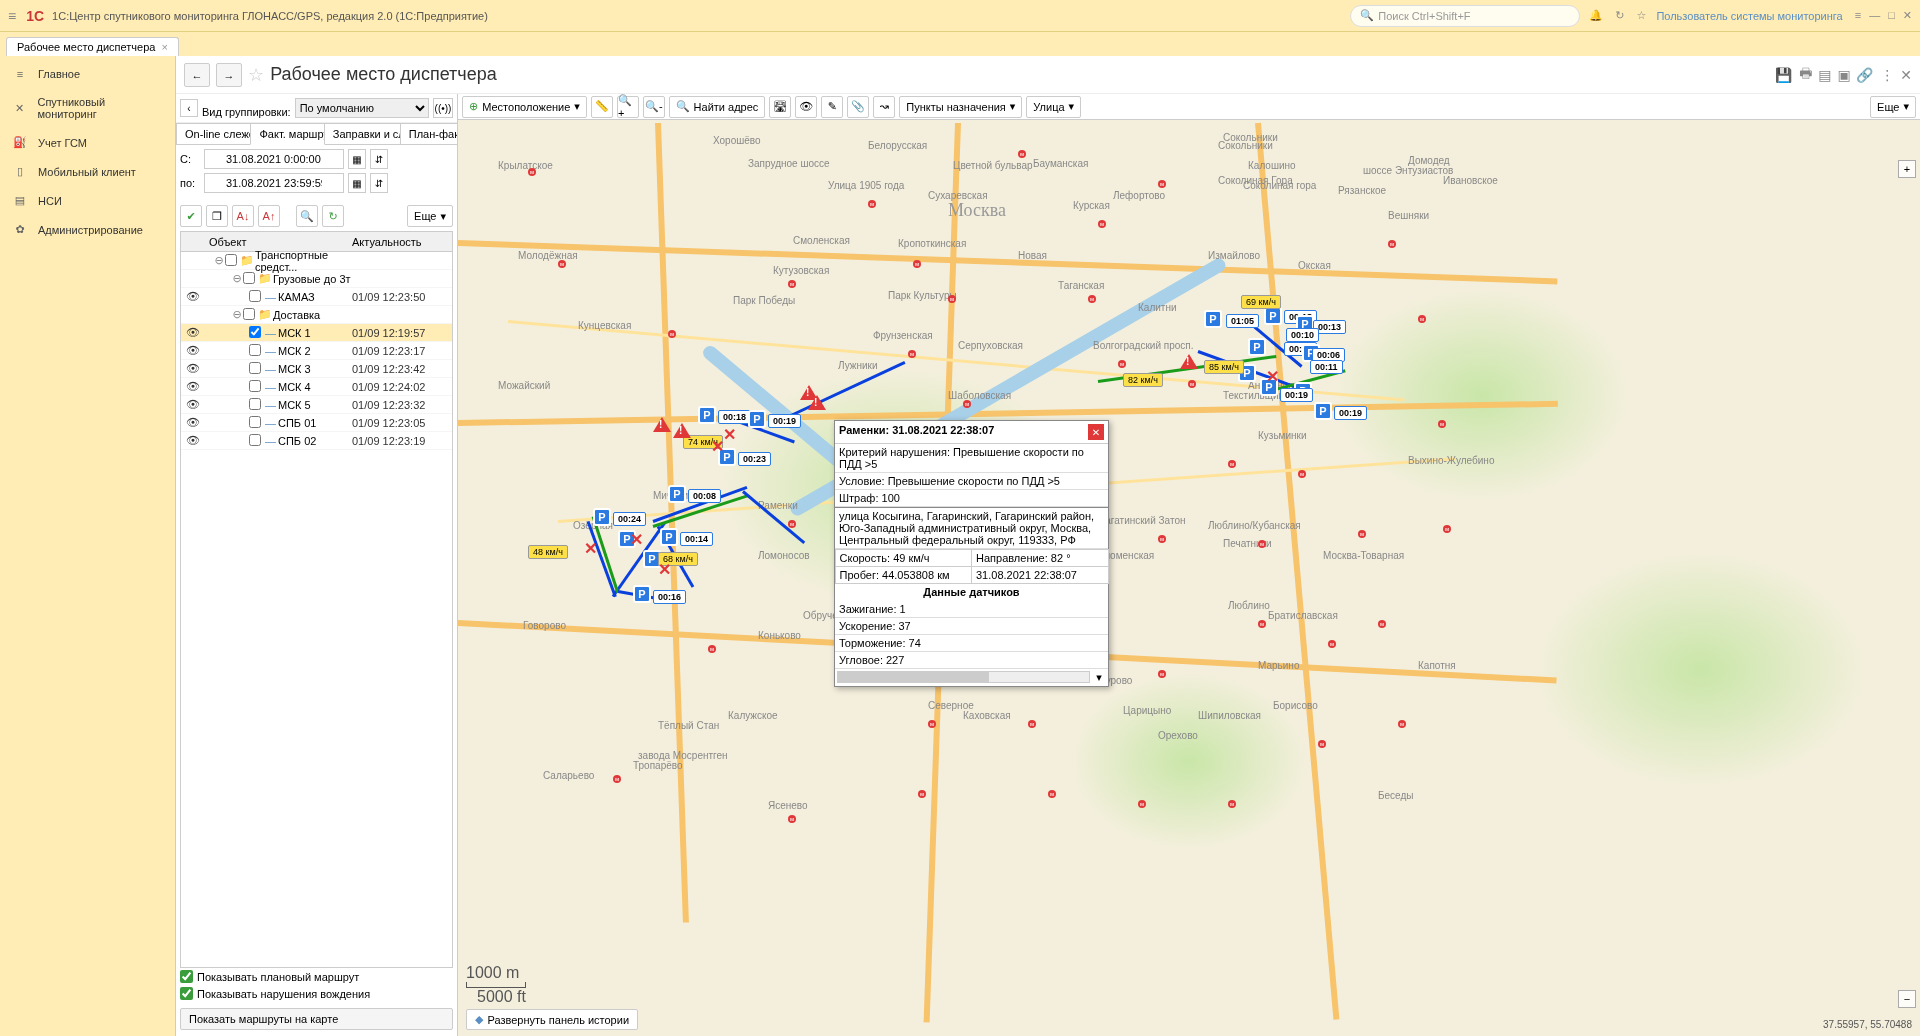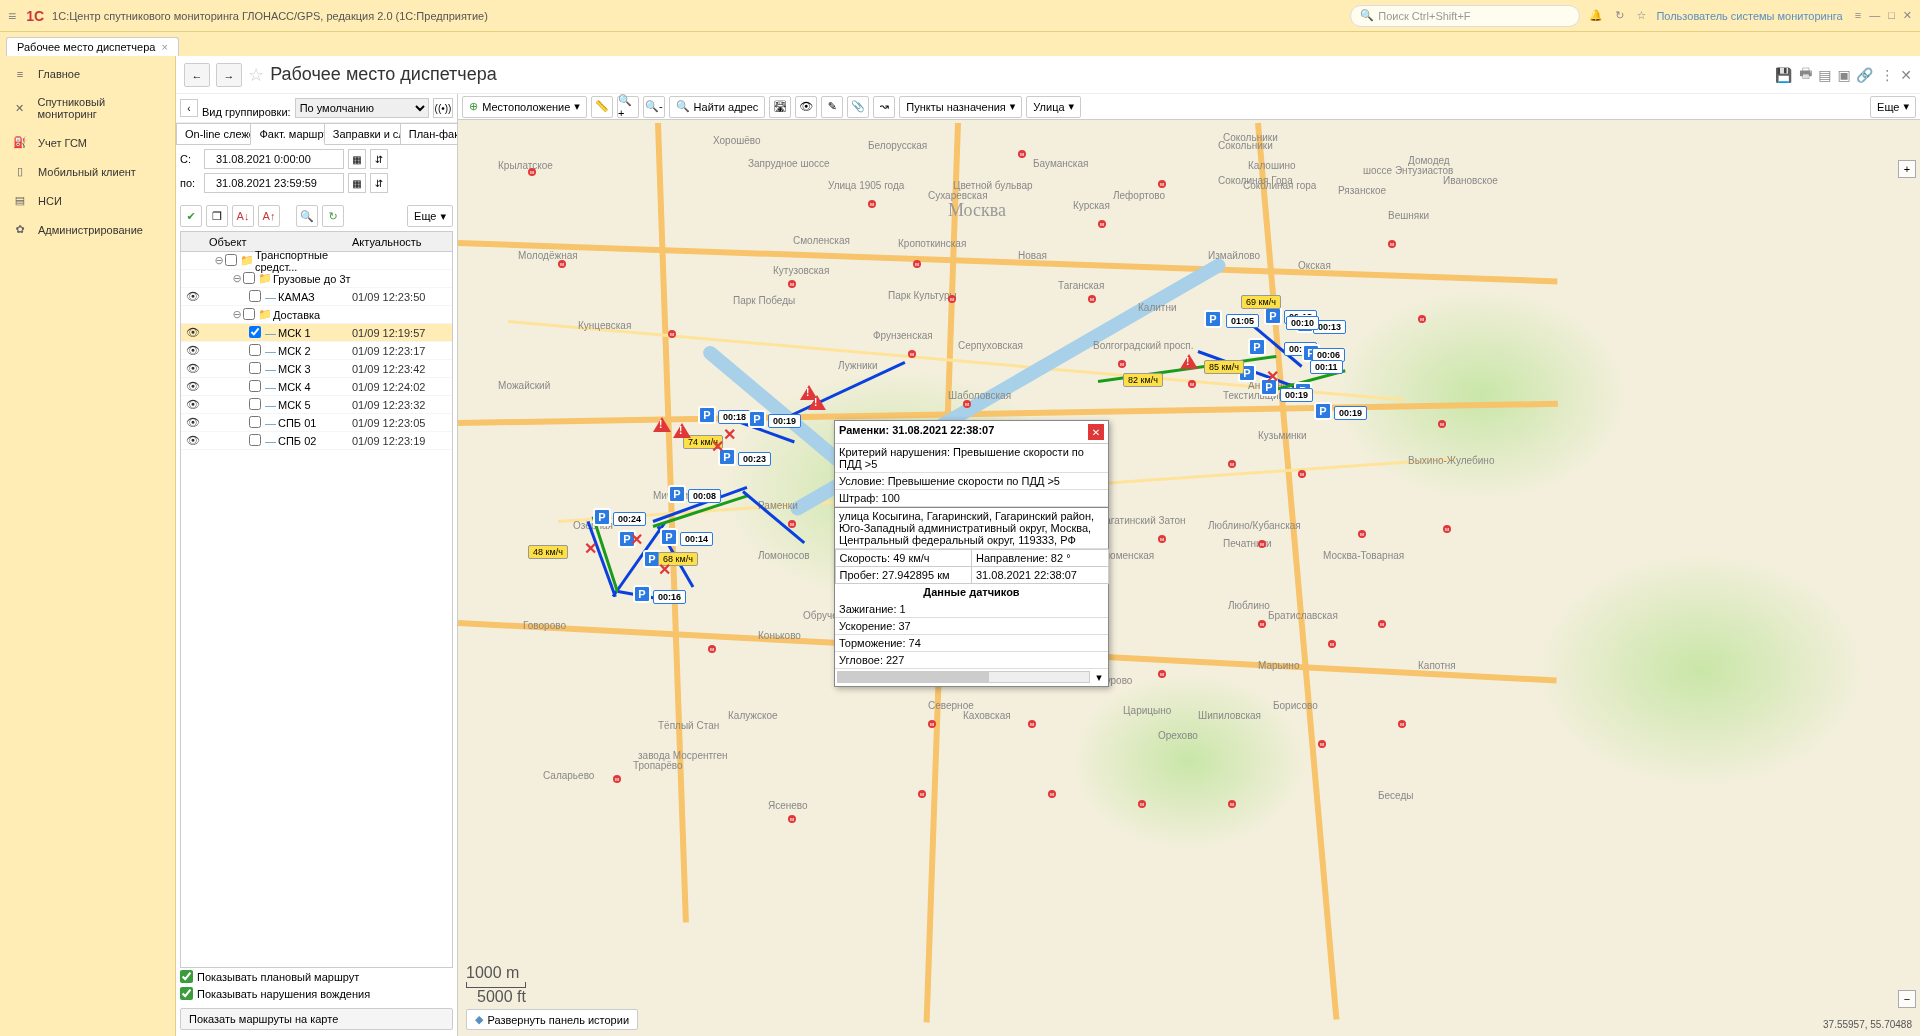--- a/index.html
+++ b/index.html
@@ -49,21 +49,21 @@
 .grp select { flex: 1; height: 20px; border: 1px solid #ccc; font-size: 11px; }
 .grp .antenna { width: 20px; height: 20px; border: 1px solid #ccc; display: flex; align-items: center; justify-content: center; font-size: 10px; }
 
 .subtabs { display: flex; border-bottom: 1px solid #ccc; }
 .subtabs .st { padding: 4px 8px; border: 1px solid #ccc; border-bottom: none; font-size: 11px; cursor: pointer; margin-right: -1px; white-space: nowrap; overflow: hidden; }
 .subtabs .st.active { background: #fff; border-bottom: 1px solid #fff; margin-bottom: -1px; }
 
 .dates { padding: 4px; }
 .dates .row { display: flex; align-items: center; gap: 4px; margin-bottom: 4px; }
 .dates .row .lbl { width: 20px; }
-.dates input { width: 140px; height: 20px; border: 1px solid #ccc; padding: 0 11px; font-size: 11px; }
+.dates input { width: 140px; height: 20px; border: 1px solid #ccc; padding: 0 21px; font-size: 11px; }
 .dates .dbtn { width: 18px; height: 20px; border: 1px solid #ccc; cursor: pointer; display: flex; align-items: center; justify-content: center; font-size: 10px; }
 
 .toolbar2 { display: flex; gap: 4px; padding: 4px; align-items: center; }
 .toolbar2 .tb { width: 22px; height: 22px; border: 1px solid #ccc; display: flex; align-items: center; justify-content: center; cursor: pointer; font-size: 11px; border-radius: 2px; }
 .toolbar2 .more { margin-left: auto; height: 22px; border: 1px solid #ccc; padding: 0 6px; display: flex; align-items: center; cursor: pointer; font-size: 11px; border-radius: 2px; }
 
 .tree { flex: 1; border: 1px solid #ccc; margin: 0 4px; overflow: auto; }
 .tree .hdr { display: flex; background: #f0f0f0; border-bottom: 1px solid #ccc; height: 20px; align-items: center; font-size: 11px; }
 .tree .hdr .col1 { width: 24px; }
 .tree .hdr .col2 { flex: 1; padding-left: 4px; }
@@ -418,21 +418,21 @@
           <div class="city" style="left:490px;top:80px;">Москва</div>
 
           <div id="map-labels">
               <div class="label" style="left: 40px; top: 40px;">Крылатское</div>
               <div class="label" style="left: 60px; top: 130px;">Молодёжная</div>
               <div class="label" style="left: 40px; top: 260px;">Можайский</div>
               <div class="label" style="left: 255px; top: 15px;">Хорошёво</div>
               <div class="label" style="left: 290px; top: 38px;">Запрудное шоссе</div>
               <div class="label" style="left: 370px; top: 60px;">Улица 1905 года</div>
               <div class="label" style="left: 410px; top: 20px;">Белорусская</div>
-              <div class="label" style="left: 495px; top: 40px; margin-top: 20px;">Цветной бульвар</div>
+              <div class="label" style="left: 495px; top: 40px;">Цветной бульвар</div>
               <div class="label" style="left: 335px; top: 115px;">Смоленская</div>
               <div class="label" style="left: 315px; top: 145px;">Кутузовская</div>
               <div class="label" style="left: 275px; top: 175px;">Парк Победы</div>
               <div class="label" style="left: 120px; top: 200px;">Кунцевская</div>
               <div class="label" style="left: 195px; top: 370px;">Мичурино</div>
               <div class="label" style="left: 115px; top: 400px;">Озёрная</div>
               <div class="label" style="left: 345px; top: 490px;">Обручевский</div>
               <div class="label" style="left: 65px; top: 500px;">Говорово</div>
               <div class="label" style="left: 300px; top: 380px;">Раменки</div>
               <div class="label" style="left: 300px; top: 430px;">Ломоносов</div>
@@ -571,21 +571,21 @@
           <div class="parking" style="left:175px;top:465px;">P</div>
           <div class="timebadge" style="left:195px;top:470px;">00:16</div>
           <div class="parking" style="left:185px;top:430px;">P</div>
 
           <div class="parking" style="left:746px;top:190px;">P</div>
           <div class="parking" style="left:806px;top:187px;">P</div>
           <div class="timebadge" style="left:826px;top:190px;">00:18</div>
           <div class="timebadge" style="left:768px;top:194px;">01:05</div>
           <div class="parking" style="left:838px;top:195px;">P</div>
           <div class="timebadge" style="left:855px;top:200px;">00:13</div>
-          <div class="timebadge" style="left:828px;top:196px;">00:10</div>
+          <div class="timebadge" style="left:828px;top:208px;">00:10</div>
           <div class="parking" style="left:790px;top:218px;">P</div>
           <div class="timebadge" style="left:826px;top:222px;">00:12</div>
           <div class="parking" style="left:844px;top:224px;">P</div>
           <div class="timebadge" style="left:854px;top:228px;">00:06</div>
           <div class="parking" style="left:780px;top:244px;">P</div>
           <div class="timebadge" style="left:852px;top:240px;">00:11</div>
           <div class="parking" style="left:802px;top:258px;">P</div>
           <div class="parking" style="left:836px;top:262px;">P</div>
           <div class="timebadge" style="left:822px;top:268px;">00:19</div>
           <div class="parking" style="left:856px;top:282px;">P</div>
@@ -620,21 +620,21 @@
               </div>
             <div class="pblock"><span>Критерий нарушения:</span> <span>Превышение скорости по ПДД &gt;5</span></div>
             <div class="pblock"><span>Условие:</span> <span>Превышение скорости по ПДД &gt;5</span></div>
             <div class="pblock"><span>Штраф:</span> <span>100</span></div>
             <div class="pblock" style="border-top:1px solid #888;">улица Косыгина, Гагаринский, Гагаринский район, Юго-Западный административный округ, Москва, Центральный федеральный округ, 119333, РФ</div>
             <div class="prow">
                 <div class="pcell"><span>Скорость:</span> <span>49 км/ч</span></div>
                 <div class="pcell"><span>Направление:</span> <span>82 °</span></div>
               </div>
             <div class="prow">
-                <div class="pcell"><span>Пробег:</span> <span>27.942895 км</span></div>
+                <div class="pcell"><span>Пробег:</span> <span>44.053808 км</span></div>
                 <div class="pcell">31.08.2021 22:38:07</div>
               </div>
             <div class="psect">Данные датчиков</div>
             <div class="pblock"><span>Зажигание:</span> <span>1</span></div>
             <div class="pblock"><span>Ускорение:</span> <span>37</span></div>
             <div class="pblock"><span>Торможение:</span> <span>74</span></div>
             <div class="pblock"><span>Угловое:</span> <span>227</span></div>
             <div class="pscroll">
                 <div class="pscrollbar">
                   <div class="thumb"></div>

